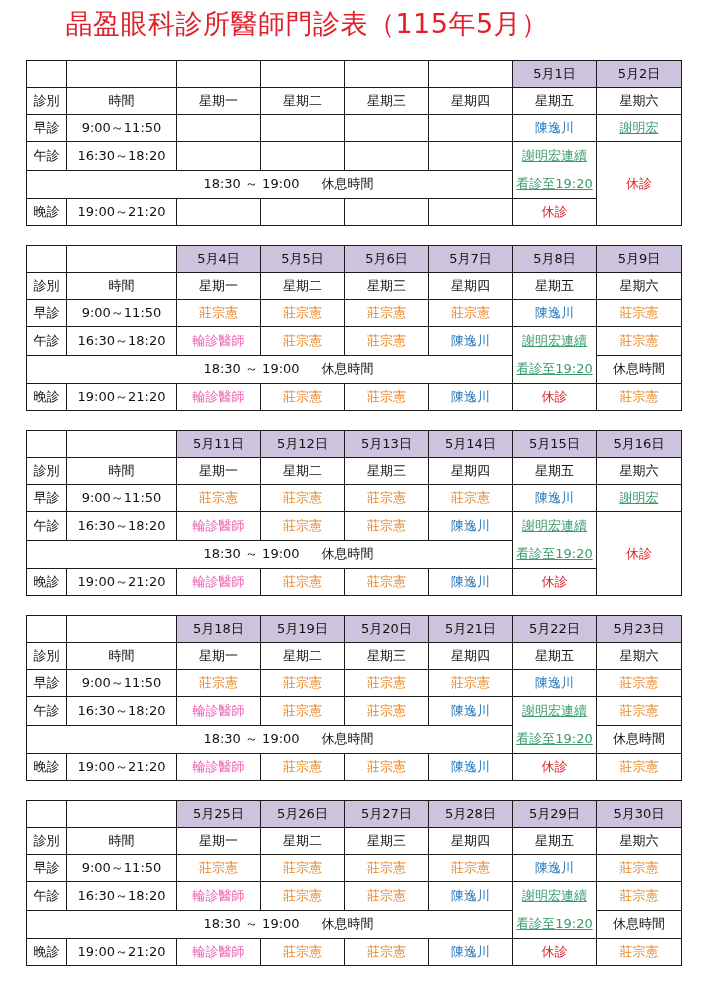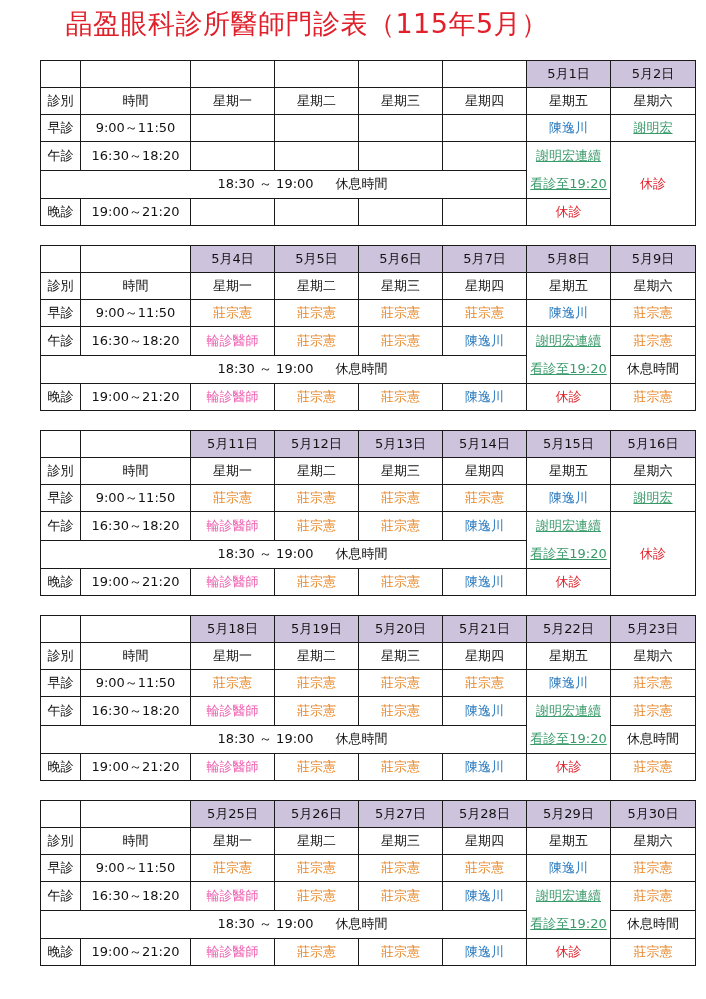--- a/index.html
+++ b/index.html
@@ -1,18 +1,18 @@
 <!DOCTYPE html>
 <html><head>
 <meta charset="utf-8">
 <style>
   html, body { margin:0; padding:0; background:#ffffff; }
   body { width:706px; height:999px; position:relative; font-family:"DejaVu Sans", "Liberation Sans", sans-serif; overflow:hidden; }
   .title { position:absolute; left:0; top:4px; width:614px; text-align:center; color:#e0202a; font-size:27px; letter-spacing:0.5px; line-height:40px; }
-  .block { position:absolute; left:40px; width:655px; border-collapse:collapse; table-layout:fixed; }
+  .block { position:absolute; left:26px; width:655px; border-collapse:collapse; table-layout:fixed; }
   .block td { border:1.6px solid #1a1a1a; height:26px; padding:0; text-align:center; vertical-align:middle; font-size:13px; color:#111; white-space:nowrap; overflow:hidden; }
   .block td.date { background:#cdc3dc; }
   .block td.brk { letter-spacing:0;padding-left:38px; }
   .block td.split { line-height:28px; }
   .orange { color:#e8872a !important; }
   .pink { color:#ee5fb0 !important; }
   .blue { color:#2a7bbf !important; }
   .green { color:#3a9a6a !important;text-decoration:underline; }
   .red { color:#e0202a !important; }
   .sp { display:inline-block; width:22px; }

